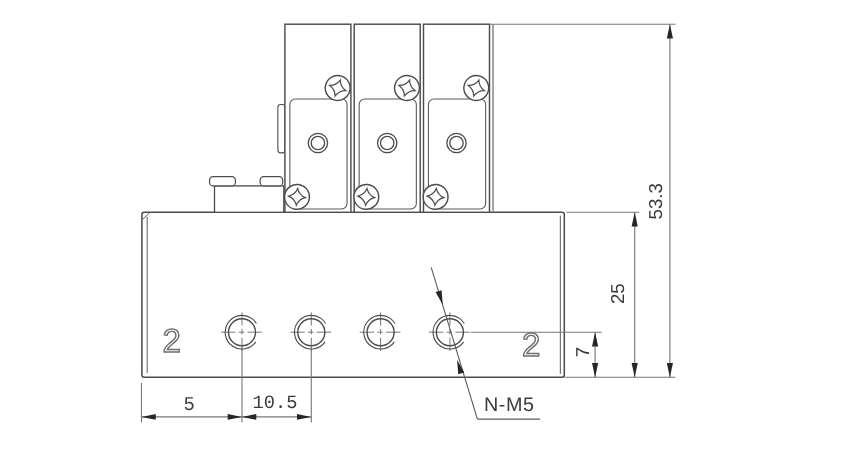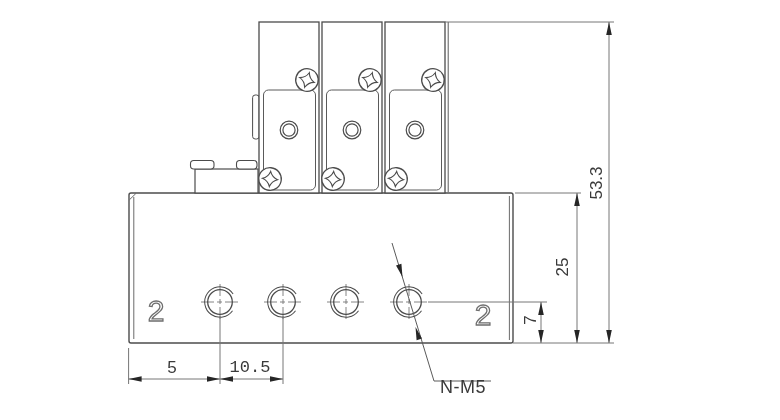--- a/index.html
+++ b/index.html
@@ -6,21 +6,21 @@
   .canvas{
     position:relative;width:780px;height:420px;background:#ffffff;
     font-family:"Liberation Sans","DejaVu Sans",sans-serif;overflow:hidden;
   }
   .canvas svg{position:absolute;left:0;top:0;}
   .t{
     position:absolute;color:#3a3a3a;font-size:17px;line-height:1;
     transform:translate(-50%,-50%);white-space:nowrap;
   }
   .t.rot{transform:translate(-50%,-50%) rotate(-90deg);}
-  .t.callout{font-size:18px;letter-spacing:0.5px;margin-top:19px;}
+  .t.callout{font-size:18px;letter-spacing:0.5px;}
   .t.port-label{
     font-size:30px;color:#ffffff;
     -webkit-text-stroke:1.3px #6f6f6f;text-stroke:1.3px #6f6f6f;
     text-shadow:0 0 0 #fff;
   }
 </style>
 </head>
 <body>
 
 <div class="canvas">

